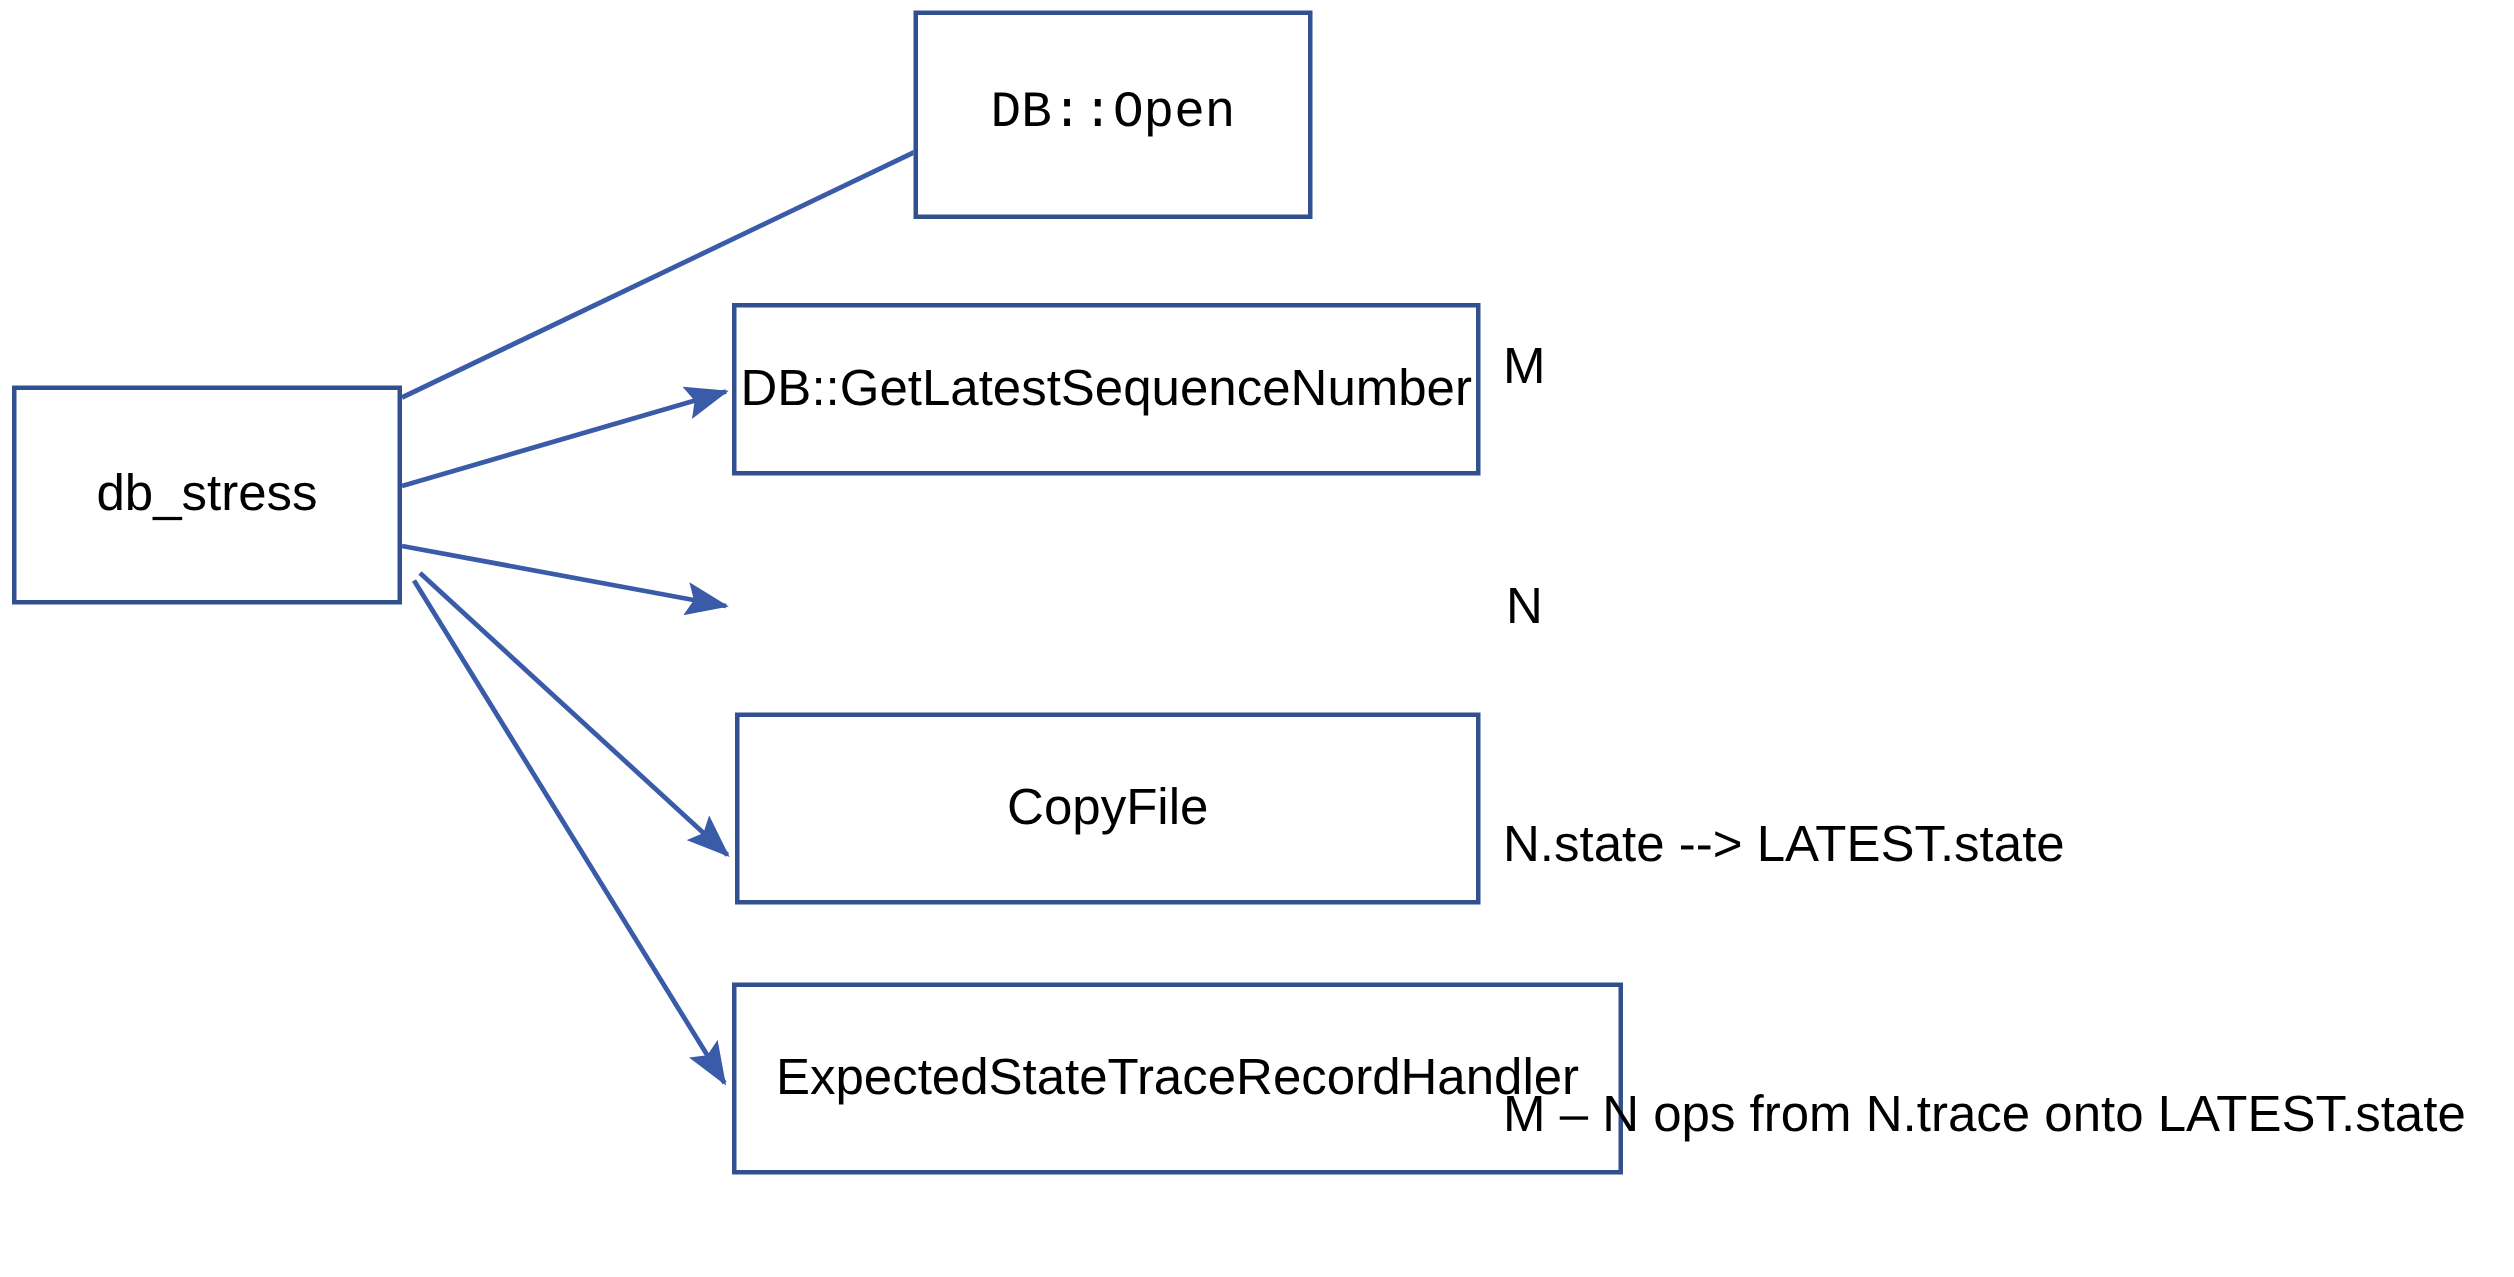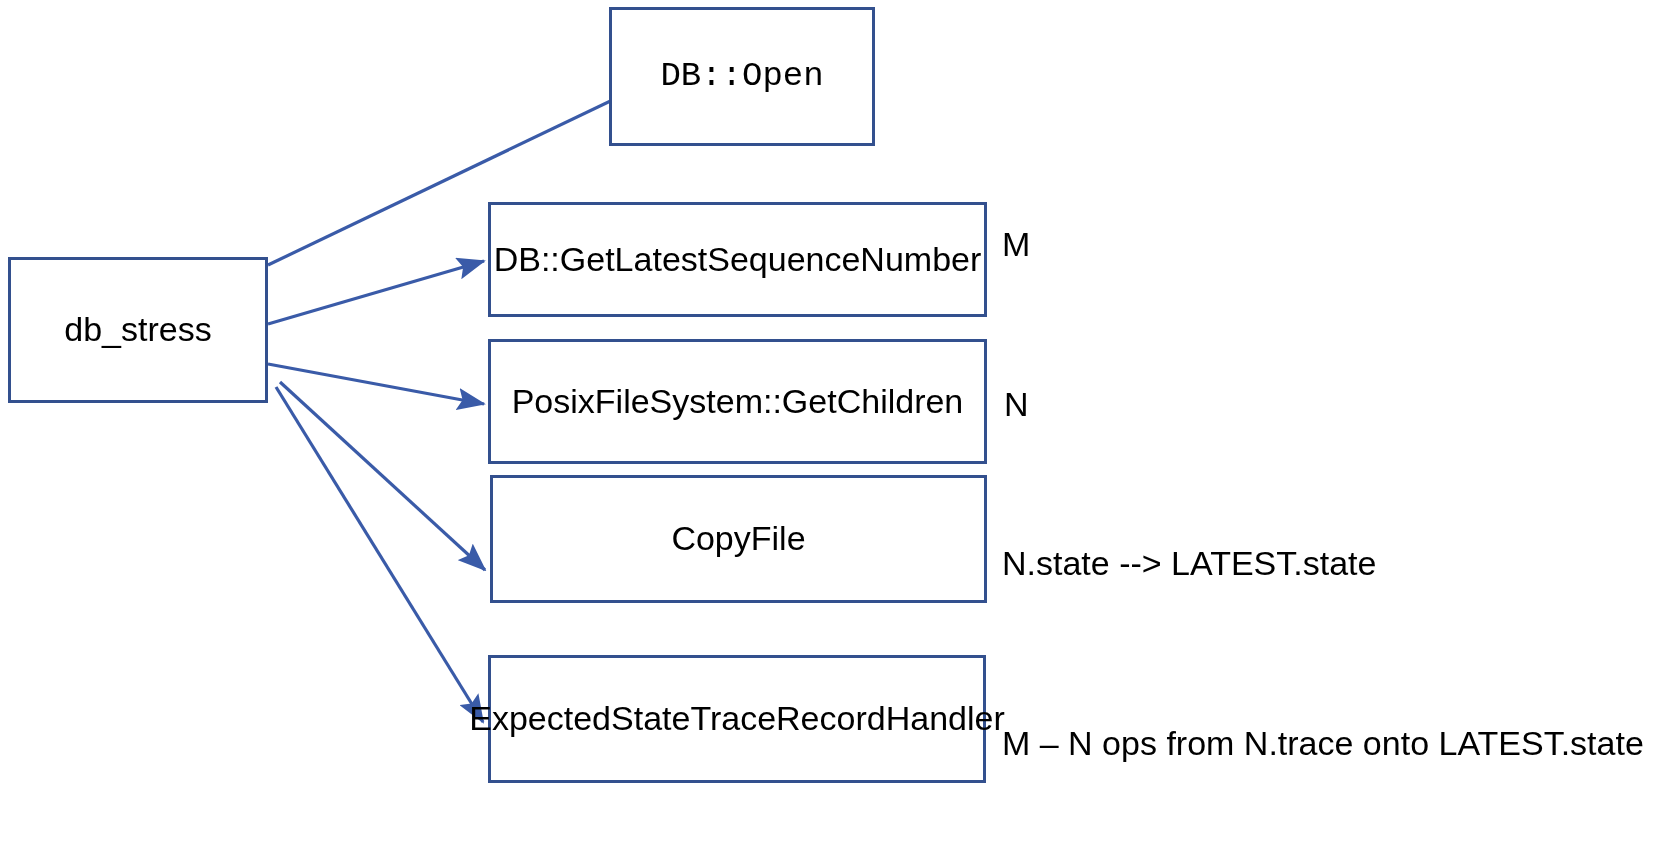--- a/index.html
+++ b/index.html
@@ -50,21 +50,21 @@
   }
 
   
   #node-db-stress { left: 8px;  top: 257px; width: 260px; height: 146px; }
 
   
   #node-db-open      { left: 609px; top: 7px;   width: 266px; height: 139px; font-family: Liberation Mono, monospace; }
   #node-get-seq      { left: 488px; top: 174px; width: 499px; height: 115px; margin-top: 28px; }
   #node-get-children { left: 488px; top: 339px; width: 499px; height: 125px; }
   #node-copy-file    { left: 490px; top: 475px; width: 497px; height: 128px; }
-  #node-ests-handler { left: 488px; top: 655px; width: 498px; height: 128px; }
+  #node-ests-handler { left: 488px; top: 655px; width: 594px; height: 128px; }
 
   
   #note-get-seq      { left: 1002px; top: 226px; }
   #note-get-children { left: 1004px; top: 386px; }
   #note-copy-file    { left: 1002px; top: 545px; }
   #note-ests-handler { left: 1002px; top: 705px; margin-top: 20px; }
 </style>
 </head>
 <body>
 
@@ -91,23 +91,20 @@
   </div>
 
   <div class="node-box" id="node-db-open">
     <span class="node-label">DB::Open</span>
   </div>
 
   <div class="node-box" id="node-get-seq">
     <span class="node-label">DB::GetLatestSequenceNumber</span>
   </div>
 
-  <div class="node-box" id="node-get-children">
-    <span class="node-label">PosixFileSystem::GetChildren</span>
-  </div>
 
   <div class="node-box" id="node-copy-file">
     <span class="node-label">CopyFile</span>
   </div>
 
   <div class="node-box" id="node-ests-handler">
     <span class="node-label">ExpectedStateTraceRecordHandler</span>
   </div>
 
   <div class="side-note" id="note-get-seq">M</div>

